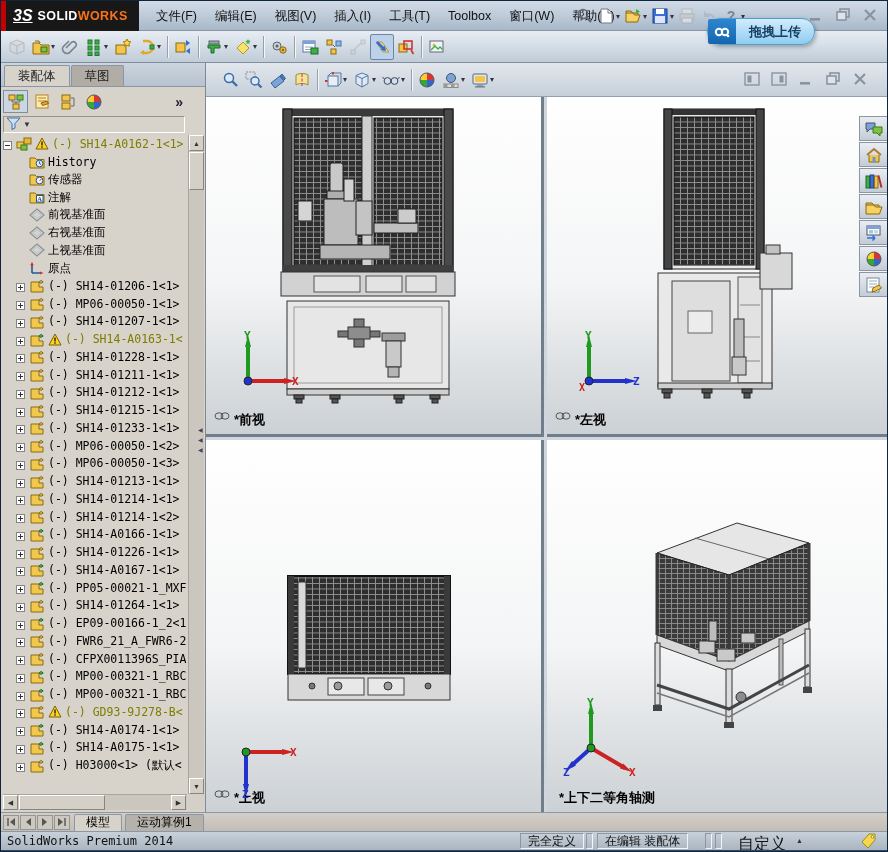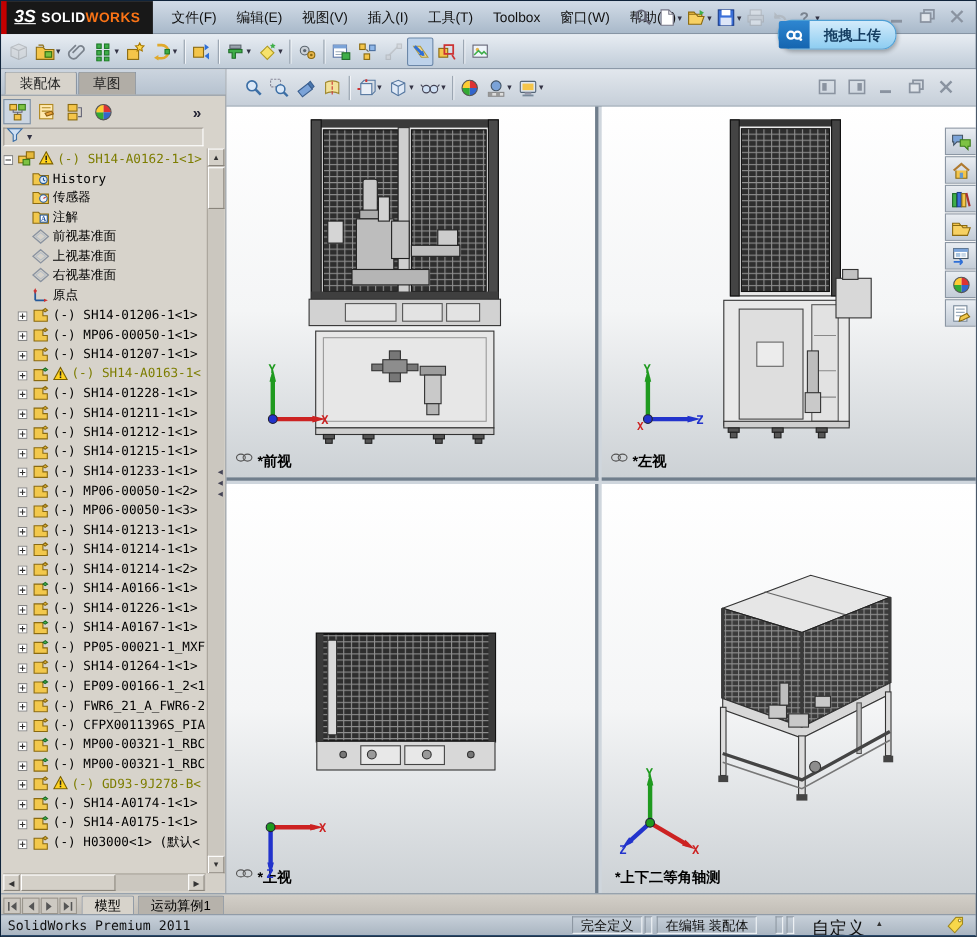--- a/index.html
+++ b/index.html
@@ -71,21 +71,21 @@
   .sthumb{position:absolute;left:0;width:15px;background:#d4d0c8;
     border:1px solid;border-color:#fff #8a857c #8a857c #fff;}
   .hscroll{position:absolute;left:2px;top:731px;width:184px;height:16px;background:#cbc7bf;
     border-top:1px solid #a9a49b;}
   .corner{position:absolute;right:1px;top:731px;width:16px;height:16px;background:#d4d0c8;}
   .split-arrows{position:absolute;right:0;top:364px;width:7px;display:flex;
     flex-direction:column;gap:4px;color:#445;font-size:6px;line-height:6px;}
   
   .model-tabs{position:absolute;left:0;top:811px;width:100%;height:19px;
     background:linear-gradient(#d3cfc8,#c2beb7);border-top:1px solid #8c97a4;
-    display:flex;align-items:flex-end;padding-left:2px;}
+    display:flex;align-items:center;padding-left:2px;}
   .nav{width:16px;height:15px;border:1px solid #9a958c;background:#cdc9c2;margin-right:1px;
     display:flex;align-items:center;justify-content:center;flex:none;}
   .mtab{height:17px;padding:0 11px;font-size:12px;border:1px solid #8c97a4;border-bottom:none;
     background:#b6b2ab;display:flex;align-items:center;margin-left:3px;border-radius:2px 2px 0 0;}
   .mtab.active{background:#d7d3cb;}
   .statusbar{position:absolute;left:0;top:830px;width:100%;height:19px;
     background:linear-gradient(#c8d1da,#aab5c1);border-top:1px solid #8c97a4;font-size:12px;}
   .sb-left{position:absolute;left:6px;top:2px;font-family:"DejaVu Sans Mono",monospace;
     font-size:12px;color:#111;}
   .sb-cell{position:absolute;top:1px;height:16px;border:1px solid;
@@ -458,32 +458,32 @@
         </div>
         <div class="trow">
           <span class="spacer"></span>
           <span class="expand"></span>
           <span class="ticon">
             <svg width="16" height="14" viewBox="0 0 16 14">
               <path d="M8 1l7 6-7 6-7-6z" fill="none" stroke="#8a93a0" stroke-width="1.2"></path>
               <path d="M8 3.5L12.5 7 8 10.5 3.5 7z" fill="none" stroke="#b8c0c8"></path>
             </svg>
           </span>
-          <span>上视基准面</span>
+          <span>右视基准面</span>
         </div>
         <div class="trow">
           <span class="spacer"></span>
           <span class="expand"></span>
           <span class="ticon">
             <svg width="16" height="14" viewBox="0 0 16 14">
               <path d="M8 1l7 6-7 6-7-6z" fill="none" stroke="#8a93a0" stroke-width="1.2"></path>
               <path d="M8 3.5L12.5 7 8 10.5 3.5 7z" fill="none" stroke="#b8c0c8"></path>
             </svg>
           </span>
-          <span>右视基准面</span>
+          <span>上视基准面</span>
         </div>
         <div class="trow">
           <span class="spacer"></span>
           <span class="expand"></span>
           <span class="ticon">
             <svg width="16" height="15" viewBox="0 0 16 15">
               <path d="M3 12h8M3 12V4" stroke="#23589a" stroke-width="1.6" fill="none"></path>
               <path d="M11 13.5l3.5-1.5-3.5-1.5z" fill="#cc3333"></path>
               <path d="M3 4L1.5 7.5h3z" fill="#cc3333" transform="rotate(180 3 5.2)"></path>
               <path d="M1.5 4h3L3 .8z" fill="#cc3333"></path>
@@ -1302,21 +1302,21 @@
         <svg width="12" height="12" viewBox="0 0 12 12">
           <path d="M9 2v8" stroke="#555" stroke-width="1.4"></path>
           <path d="M2 2l5 4-5 4z" fill="#555"></path>
         </svg>
       </span>
       <div class="mtab active">模型</div>
       <div class="mtab">运动算例1</div>
     </div>
 
   <div class="statusbar">
-    <span class="sb-left">SolidWorks Premium 2011</span>
+    <span class="sb-left">SolidWorks Premium 2014</span>
     <div class="sb-cell" style="left:519px">完全定义</div>
     <div class="sb-g" style="left:585px"></div>
     <div class="sb-cell" style="left:596px">在编辑 装配体</div>
     <div class="sb-g" style="left:704px"></div>
     <div class="sb-g" style="left:714px"></div>
     <span class="sb-custom">自定义</span>
     <span class="sb-up">▲</span>
     <span class="sb-tag" id="sbtag"><svg width="16" height="16" viewBox="0 0 16 16">
           <path d="M8 1h6v6l-7 8-6-6z" fill="#f7d74a" stroke="#a08820"></path>
           <circle cx="11.5" cy="3.8" r="1.3" fill="#fff" stroke="#a08820"></circle>

